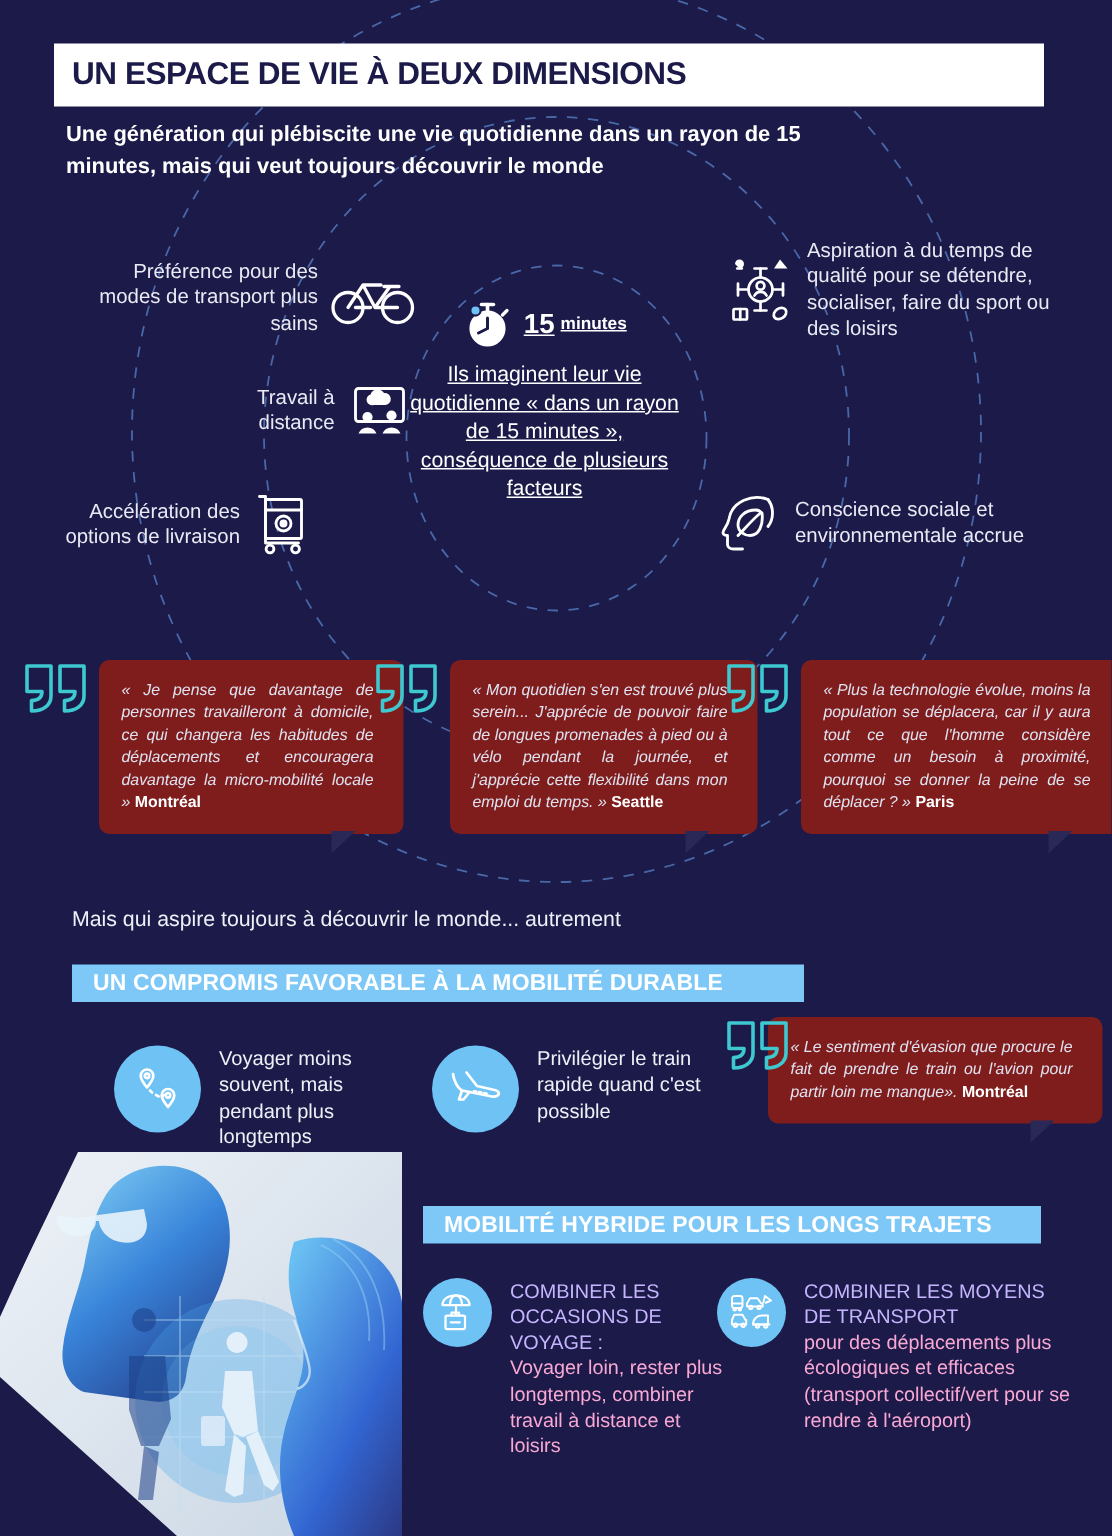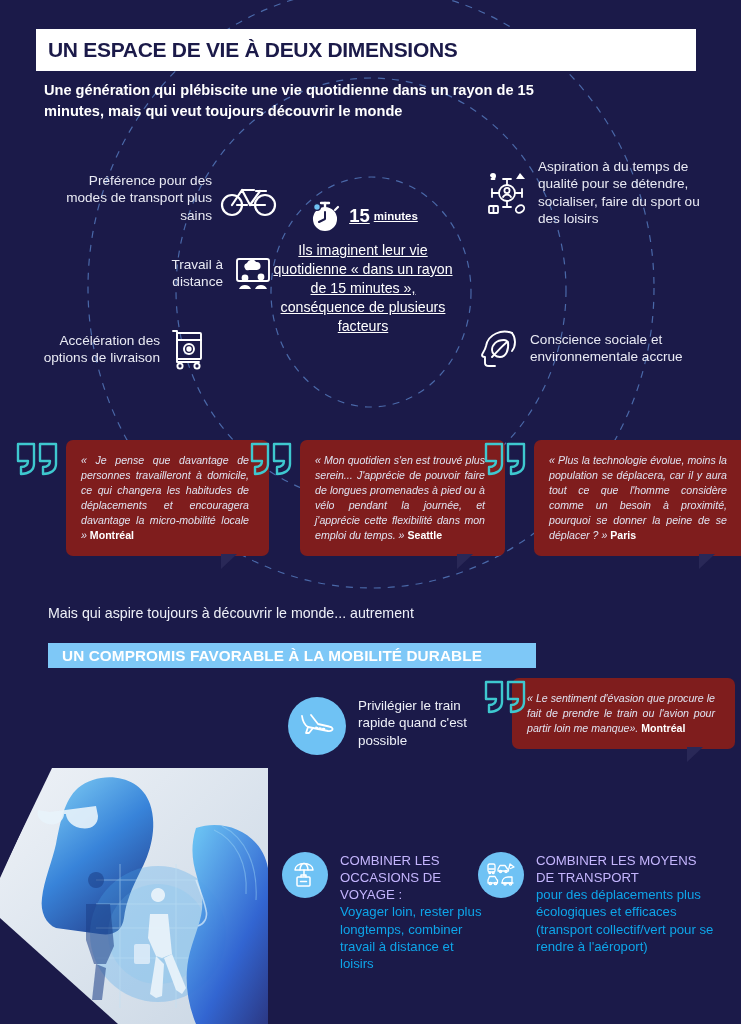--- a/index.html
+++ b/index.html
@@ -109,21 +109,21 @@
   #item-voyager{left:76px;top:697px;width:190px;}
   #item-voyager .ci-circle{width:58px;height:58px;}
   #item-train{left:288px;top:697px;width:180px;}
   #item-train .ci-circle{width:58px;height:58px;}
 
   #item-occasions{left:282px;top:852px;width:200px;}
   #item-occasions .ci-circle{width:46px;height:46px;}
   #item-moyens{left:478px;top:852px;width:240px;}
   #item-moyens .ci-circle{width:46px;height:46px;}
   .ci-head{font-size:13.2px;line-height:1.3;color:#c4b5fd;}
-  .ci-body{font-size:13.2px;line-height:1.3;color:#0ea5e9;font-weight:300;}
+  .ci-body{font-size:13.2px;line-height:1.3;color:#f9a8d4;font-weight:300;}
 
   
   .collage{position:absolute;left:0px;top:768px;width:268px;height:256px;overflow:hidden;}
 </style>
 </head>
 <body>
 
 <div id="stage">
 
   <svg class="bg-circles" viewBox="0 0 741 1024">
@@ -263,20 +263,34 @@
     <div class="qbubble">
       <div class="qtext"><span>« Plus la technologie évolue, moins la population se déplacera, car il y aura tout ce que l'homme considère comme un besoin à proximité, pourquoi se donner la peine de se déplacer ? » </span><span class="qcity">Paris</span></div>
     </div>
   </div>
 
   <div class="mid-line">Mais qui aspire toujours à découvrir le monde... autrement</div>
   <div class="banner" id="banner-compromis">
     <div class="b-t">UN COMPROMIS FAVORABLE À LA MOBILITÉ DURABLE</div>
   </div>
 
+  <div class="ci-item" id="item-voyager">
+    <div class="ci-circle">
+      <svg width="34" height="34" viewBox="0 0 34 34">
+        <g fill="none" stroke="#ffffff" stroke-width="1.8" stroke-linecap="round" stroke-linejoin="round">
+          <path d="M10 4 a4.2 4.2 0 0 1 4.2 4.2 C14.2 11 10 16 10 16 C10 16 5.8 11 5.8 8.2 A4.2 4.2 0 0 1 10 4 z"></path>
+          <circle cx="10" cy="8.2" r="1.5"></circle>
+          <path d="M24 17 a4.2 4.2 0 0 1 4.2 4.2 C28.2 24 24 29 24 29 C24 29 19.8 24 19.8 21.2 A4.2 4.2 0 0 1 24 17 z"></path>
+          <circle cx="24" cy="21.2" r="1.5"></circle>
+          <path d="M12 18 L14 20 M16 21 L18 22 M20 22 L21.5 21" stroke-dasharray="2 3"></path>
+        </g>
+      </svg>
+    </div>
+    <div class="ci-text">Voyager moins souvent, mais pendant plus longtemps</div>
+  </div>
 
   <div class="ci-item" id="item-train">
     <div class="ci-circle">
       <svg width="38" height="30" viewBox="0 0 38 30">
         <g fill="none" stroke="#ffffff" stroke-width="1.8" stroke-linecap="round" stroke-linejoin="round">
           <path d="M4 5 C4 5 5 13 10 16 L30 20 C33 20.5 35 19 34.5 17.5 C34 16 31 15.5 31 15.5 L20 13 L13 4"></path>
           <path d="M10 16 L8 22 L11 22 L15 17"></path>
           <path d="M18 16.5 L28 18.3" stroke-dasharray="1.5 2"></path>
         </g>
       </svg>
@@ -289,20 +303,23 @@
       <g fill="none" stroke="#3ec8cf" stroke-width="2.4" stroke-linejoin="round">
         <path d="M4 4 L20 4 L20 24 C20 30 15 34 7 34 L7 27 C12 27 14 25 14 21 L4 21 z"></path>
         <path d="M26 4 L42 4 L42 24 C42 30 37 34 29 34 L29 27 C34 27 36 25 36 21 L26 21 z"></path>
       </g>
     </svg>
     <div class="qbubble" style="margin-left:30px;width:188px;">
       <div class="qtext"><span>« Le sentiment d'évasion que procure le fait de prendre le train ou l'avion pour partir loin me manque». </span><span class="qcity">Montréal</span></div>
     </div>
   </div>
 
+  <div class="banner" id="banner-hybride">
+    <div class="b-t">MOBILITÉ HYBRIDE POUR LES LONGS TRAJETS</div>
+  </div>
 
   <div class="ci-item" id="item-occasions">
     <div class="ci-circle">
       <svg width="28" height="28" viewBox="0 0 28 28">
         <g fill="none" stroke="#ffffff" stroke-width="1.5" stroke-linecap="round" stroke-linejoin="round">
           <path d="M4 9 C4 5 8 2.5 13 2.5 C18 2.5 22 5 22 9 z"></path>
           <path d="M9 9 C9 5 11 2.5 13 2.5 C15 2.5 17 5 17 9"></path>
           <path d="M13 9 L13 15"></path>
           <rect x="6" y="16" width="13" height="9" rx="1"></rect>
           <path d="M10 16 L10 14 L15 14 L15 16"></path>

